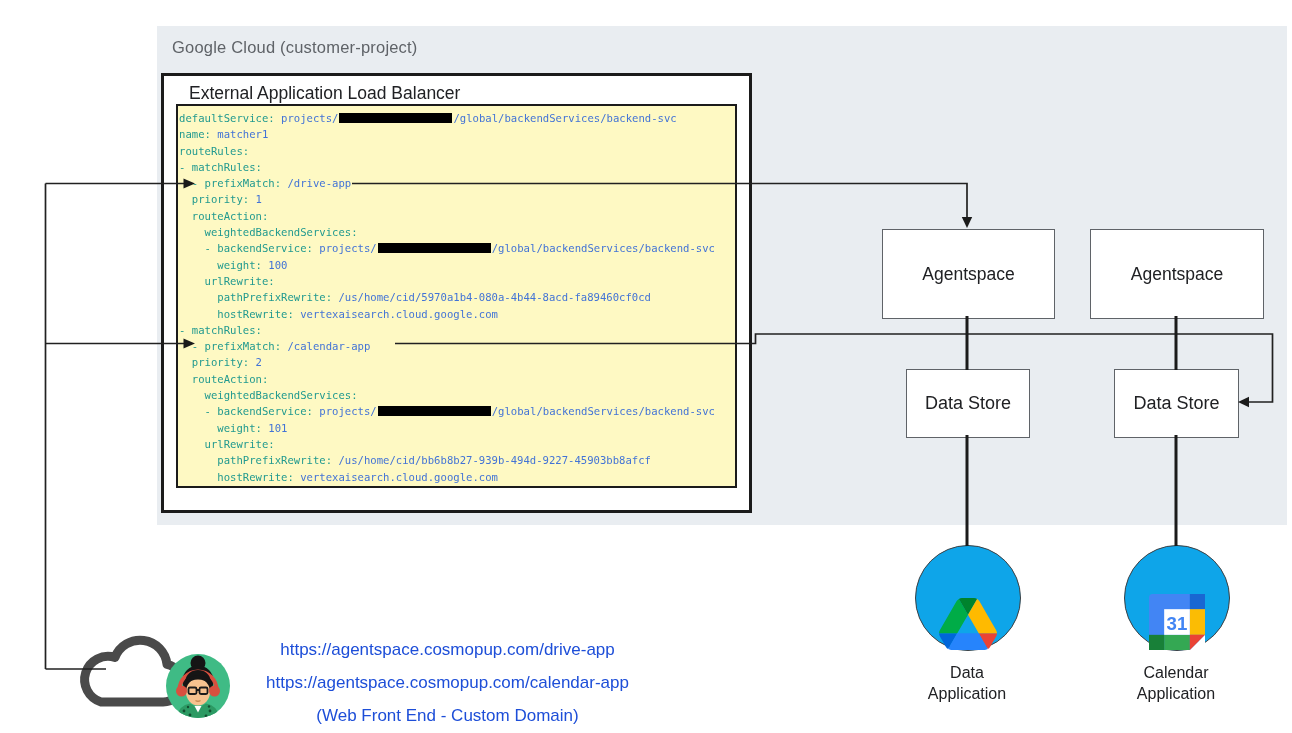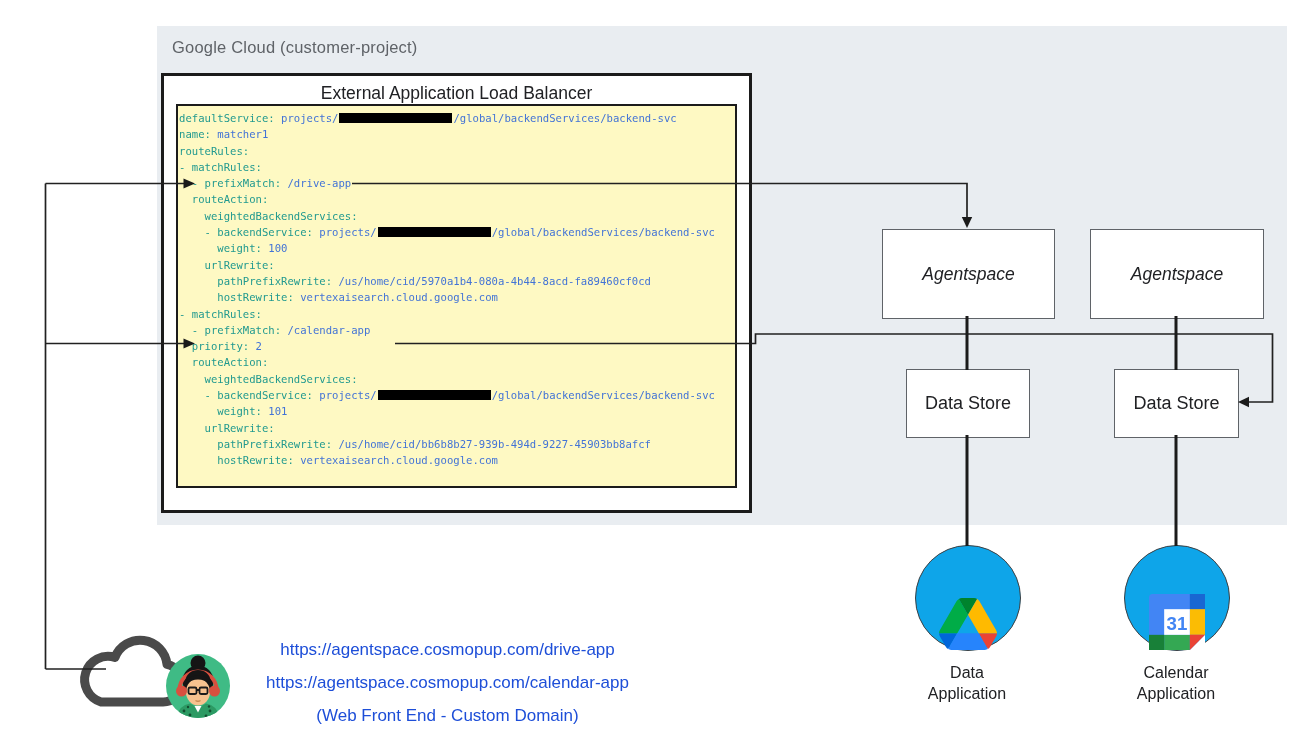--- a/index.html
+++ b/index.html
@@ -18,21 +18,21 @@
     position:absolute;left:15px;top:12px;
     font-size:16.5px;color:#5f6368;letter-spacing:.2px;
   }
 
   
   .lb-box{
     left:161px;top:73px;width:585px;height:434px;
     background:#ffffff;border:3px solid #1b1b1b;
   }
   .lb-title{
-    text-align:center;padding-top:7px;font-size:17.5px;color:#202124;
+    padding-top:7px;font-size:17.5px;color:#202124;margin-left:25px;
   }
 
   
   .code-box{
     position:absolute;left:12px;top:28px;width:556px;height:376px;
     background:#fef9c3;border:2.5px solid #1b1b1b;
     font-family:"DejaVu Sans Mono", monospace;
     font-size:10.6px;line-height:16.3px;
     padding:4px 0 0 1px;overflow:hidden;
   }
@@ -43,21 +43,21 @@
     display:inline-block;vertical-align:middle;height:10px;
     background:#000;margin:0 1px 2px 1px;
   }
 
   
   .node{
     background:#fff;border:1.6px solid #5f6368;
     display:flex;align-items:center;justify-content:center;
     font-size:18px;color:#202124;
   }
-  .node.agentspace{font-style:italic;font-size:17.5px;}
+  .node.agentspace{font-size:17.5px;}
 
   
   .app-circle{
     background:#0ea5e9;border:1.6px solid #3c4043;border-radius:50%;
     width:104px;height:104px;display:flex;align-items:flex-end;justify-content:center;
   }
   .app-label{
     text-align:center;font-size:16px;line-height:21px;color:#202124;
   }
 
@@ -80,20 +80,21 @@
 </div>
 
 <div class="abs lb-box">
   <div class="lb-title">External Application Load Balancer</div>
   <div class="code-box" id="code-box">
       <div class="code-line"><span class="tok-k">defaultService: </span><span class="tok-v">projects/</span><span class="redact" style="width: 113px;"></span><span class="tok-v">/global/backendServices/backend-svc</span></div>
       <div class="code-line"><span class="tok-k">name: </span><span class="tok-v">matcher1</span></div>
       <div class="code-line"><span class="tok-k">routeRules:</span></div>
       <div class="code-line"><span class="tok-k">- matchRules:</span></div>
       <div class="code-line"><span class="tok-k">  - prefixMatch: </span><span class="tok-v">/drive-app</span></div>
+      <div class="code-line"><span class="tok-k">  priority: </span><span class="tok-v">1</span></div>
       <div class="code-line"><span class="tok-k">  routeAction:</span></div>
       <div class="code-line"><span class="tok-k">    weightedBackendServices:</span></div>
       <div class="code-line"><span class="tok-k">    - backendService: </span><span class="tok-v">projects/</span><span class="redact" style="width: 113px;"></span><span class="tok-v">/global/backendServices/backend-svc</span></div>
       <div class="code-line"><span class="tok-k">      weight: </span><span class="tok-v">100</span></div>
       <div class="code-line"><span class="tok-k">    urlRewrite:</span></div>
       <div class="code-line"><span class="tok-k">      pathPrefixRewrite: </span><span class="tok-v">/us/home/cid/5970a1b4-080a-4b44-8acd-fa89460cf0cd</span></div>
       <div class="code-line"><span class="tok-k">      hostRewrite: </span><span class="tok-v">vertexaisearch.cloud.google.com</span></div>
       <div class="code-line"><span class="tok-k">- matchRules:</span></div>
       <div class="code-line"><span class="tok-k">  - prefixMatch: </span><span class="tok-v">/calendar-app</span></div>
       <div class="code-line"><span class="tok-k">  priority: </span><span class="tok-v">2</span></div>

